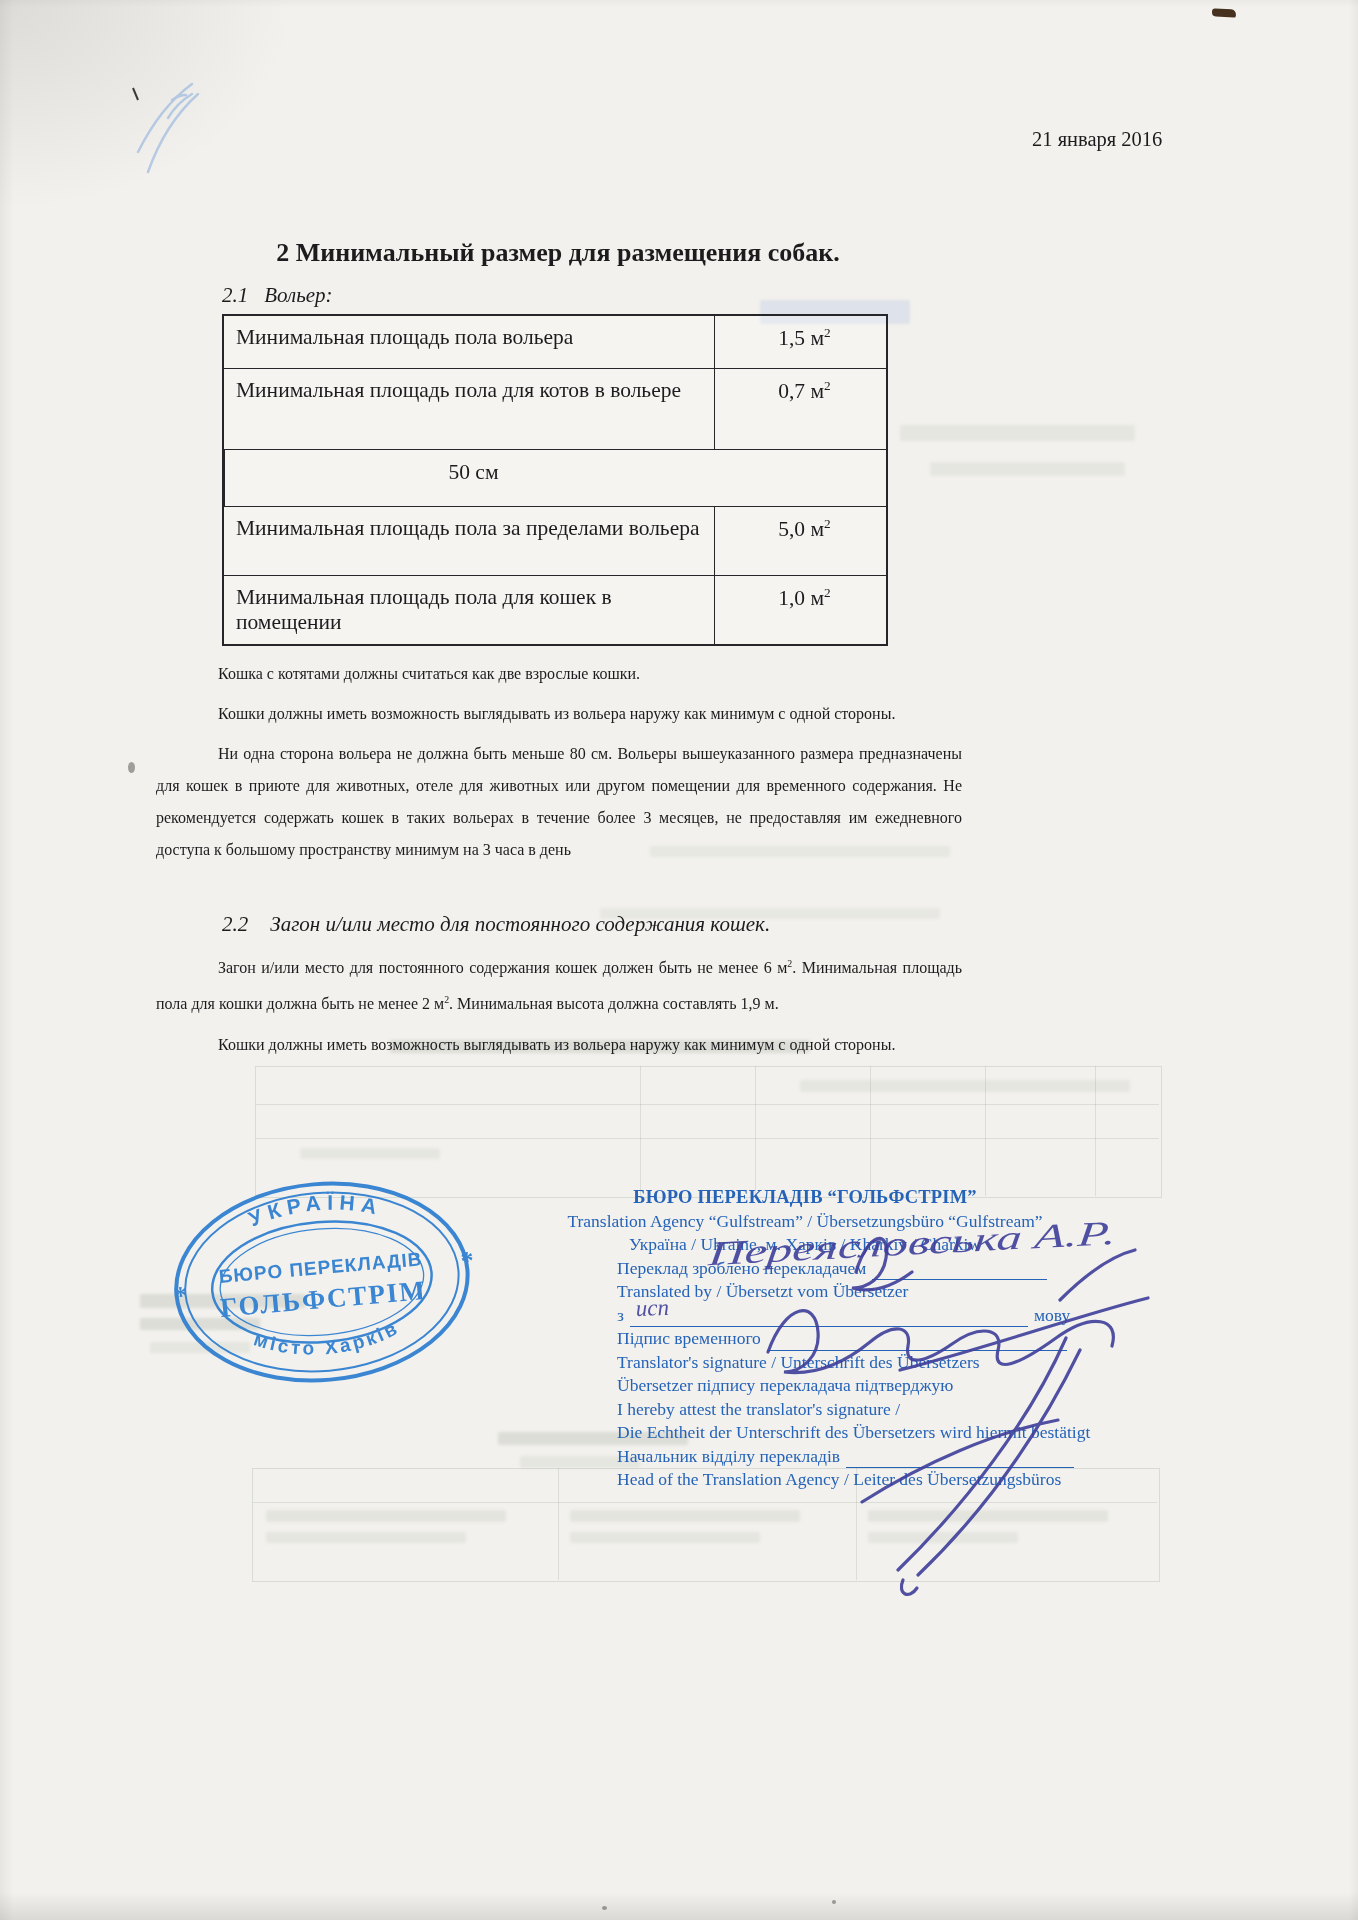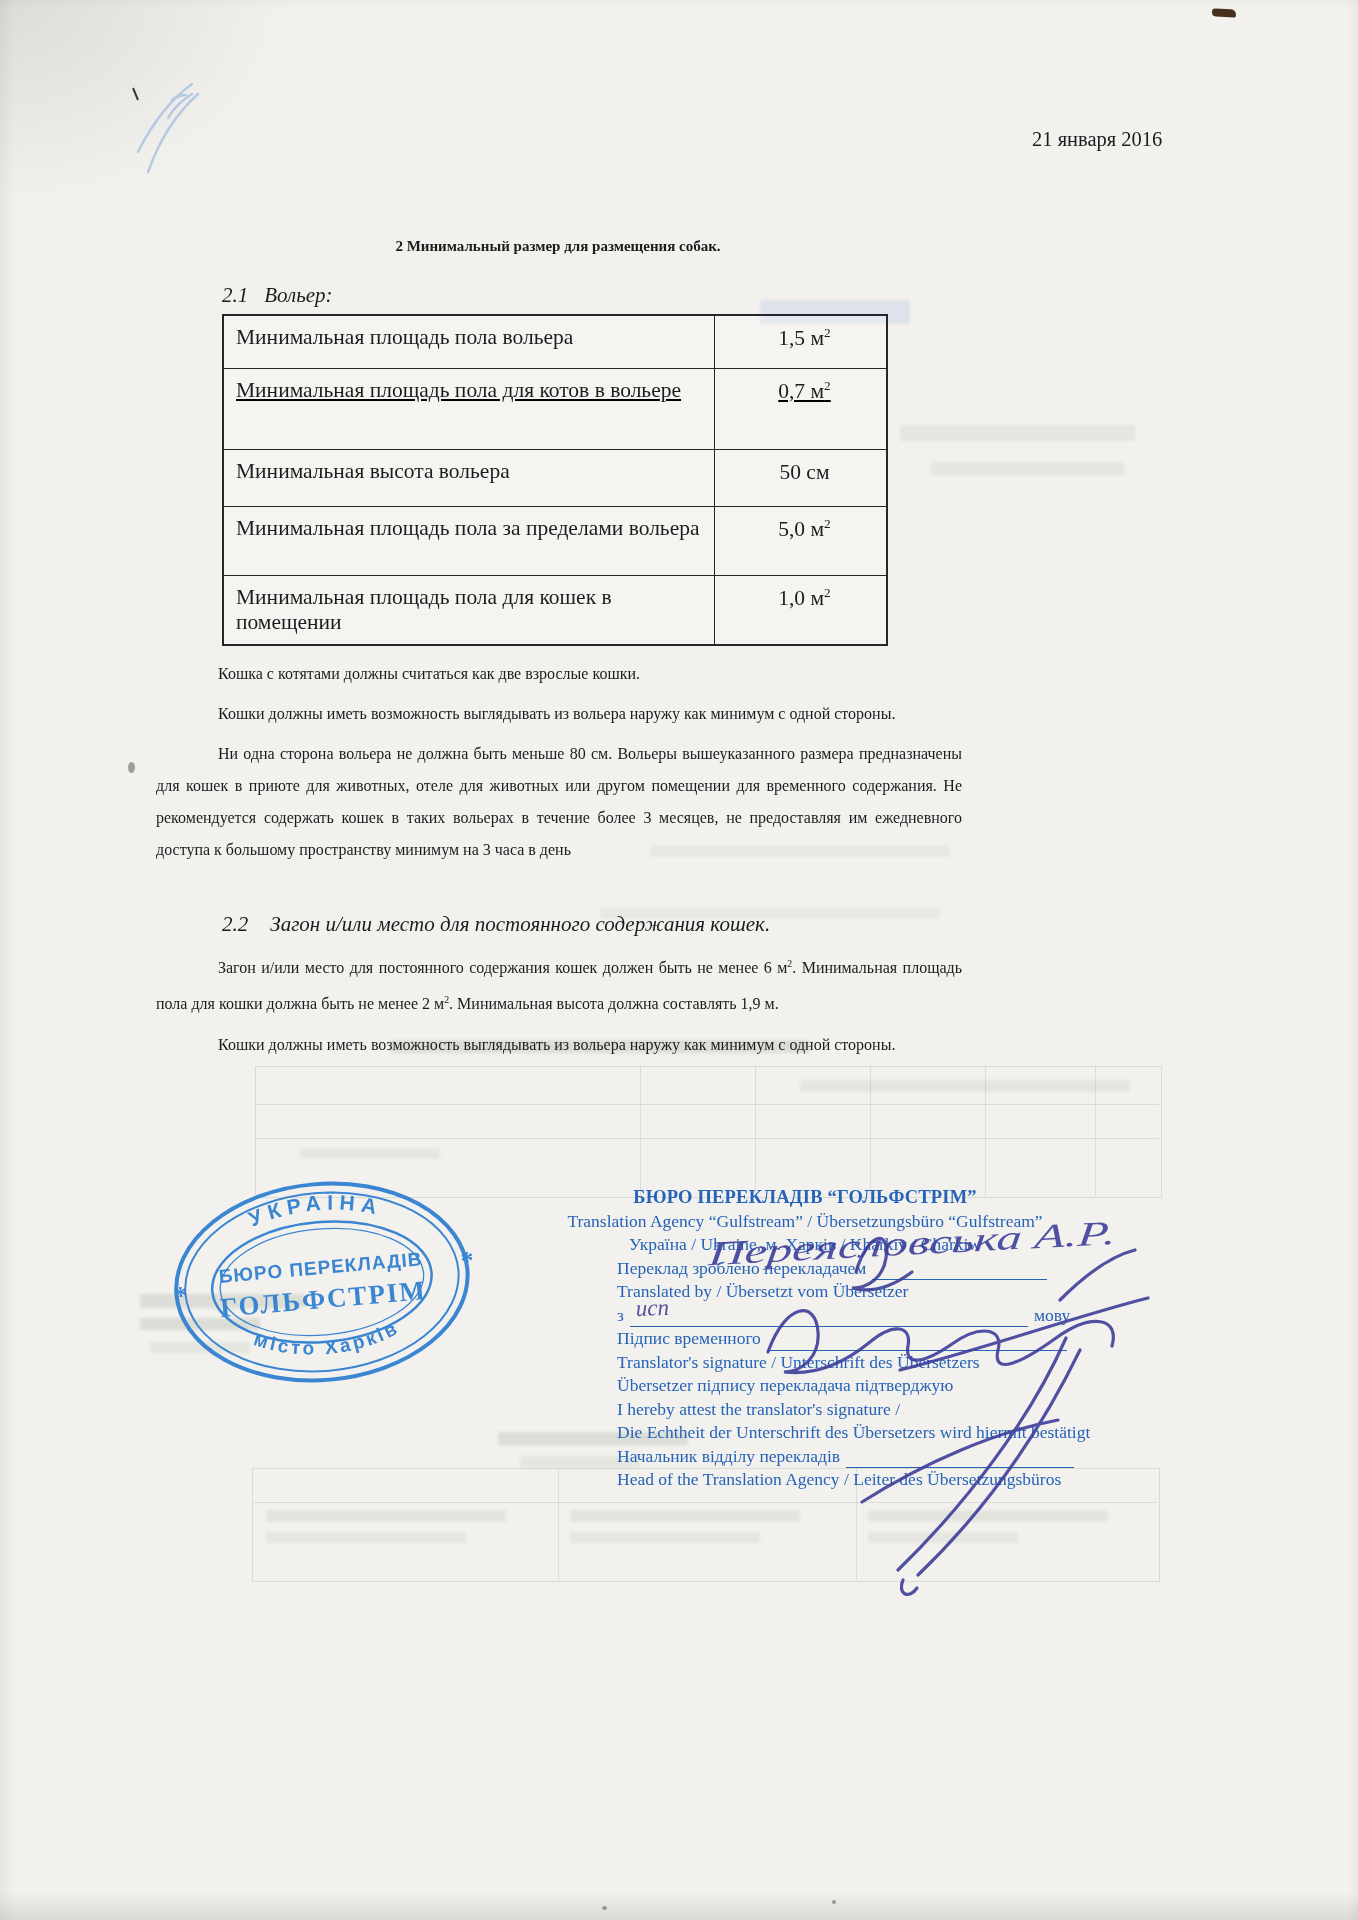--- a/index.html
+++ b/index.html
@@ -8,30 +8,30 @@
         background:
           radial-gradient(420px 300px at 0px 0px, rgba(120,120,118,0.18), rgba(0,0,0,0) 70%),
           linear-gradient(to right, rgba(0,0,0,0.05) 0px, rgba(0,0,0,0) 14px),
           linear-gradient(to left, rgba(0,0,0,0.04) 0px, rgba(0,0,0,0) 10px),
           linear-gradient(to bottom, rgba(0,0,0,0.03) 0px, rgba(0,0,0,0) 8px),
           #f3f1ed;}
   .abs{position:absolute;}
   .doc-text{color:#1c1c1e;}
   .header-title{left:148px;top:138px;font-size:21.5px;font-weight:bold;letter-spacing:.2px;}
   .header-date{left:1032px;top:128px;font-size:20.5px;}
-  .section-heading{left:148px;top:238px;width:820px;text-align:center;font-size:15px;font-weight:bold;}
+  .section-heading{left:148px;top:238px;width:820px;text-align:center;font-size:26px;font-weight:bold;}
   .subheading{display:flex;gap:16px;font-size:21px;font-style:italic;}
   .sub1{left:222px;top:283px;}
   .sub2{left:222px;top:912px;gap:22px;}
   .rules-table{left:222px;top:314px;width:662px;border:2px solid #26262a;background:rgba(255,255,255,0.25);}
   .t-row{display:grid;grid-template-columns:490px 1fr;border-top:1.6px solid #26262a;}
   .t-row:first-child{border-top:none;}
   .t-cell{font-size:21.5px;padding:9px 6px 6px 12px;color:#1c1c1e;}
   .t-val{border-left:1.6px solid #26262a;text-align:center;padding-left:14px;}
-  .r1{min-height:52px;} .r2{min-height:80px;text-decoration:underline;} .r3{min-height:56px;} .r4{min-height:68px;} .r5{min-height:68px;}
+  .r1{min-height:52px;} .r2{min-height:80px;} .r3{min-height:56px;} .r4{min-height:68px;} .r5{min-height:68px;}
   sup{font-size:0.62em;}
   .para-block{left:148px;top:650px;width:822px;}
   .para-block2{left:148px;top:940px;width:822px;}
   .para{margin:8px;text-align:justify;text-indent:62px;font-size:16px;line-height:32px;color:#1c1c1e;}
   
   .g{position:absolute;background:rgba(125,145,125,0.20);filter:blur(1.5px);border-radius:2px;}
   .gb{position:absolute;background:rgba(110,150,215,0.16);filter:blur(1.5px);border-radius:2px;}
   .ghost-table{position:absolute;border:1px solid rgba(125,145,125,0.22);filter:blur(0.6px);}
   .ghost-line-h{position:absolute;height:1px;background:rgba(125,145,125,0.20);}
   .ghost-line-v{position:absolute;width:1px;background:rgba(125,145,125,0.20);}
@@ -118,21 +118,20 @@
   <div class="abs rules-table">
     <div class="t-row r1">
       <div class="t-cell">Минимальная площадь пола вольера</div>
       <div class="t-cell t-val"><span>1,5 м</span><sup>2</sup></div>
     </div>
     <div class="t-row r2">
       <div class="t-cell">Минимальная площадь пола для котов в вольере</div>
       <div class="t-cell t-val"><span>0,7 м</span><sup>2</sup></div>
     </div>
     <div class="t-row r3">
-      <div class="t-cell">Минимальная высота вольера</div>
       <div class="t-cell t-val"><span>50 см</span><sup></sup></div>
     </div>
     <div class="t-row r4">
       <div class="t-cell">Минимальная площадь пола за пределами вольера</div>
       <div class="t-cell t-val"><span>5,0 м</span><sup>2</sup></div>
     </div>
     <div class="t-row r5">
       <div class="t-cell">Минимальная площадь пола для кошек в помещении</div>
       <div class="t-cell t-val"><span>1,0 м</span><sup>2</sup></div>
     </div>

